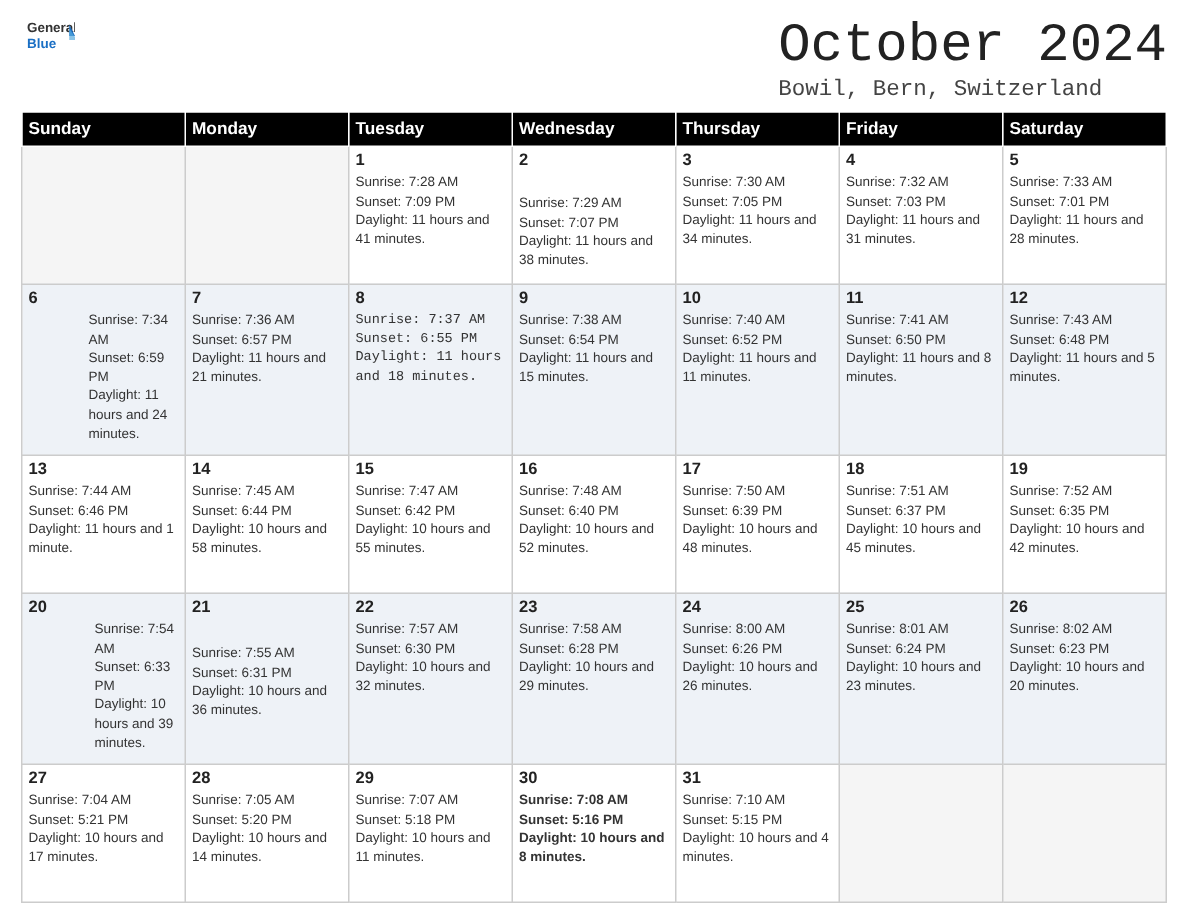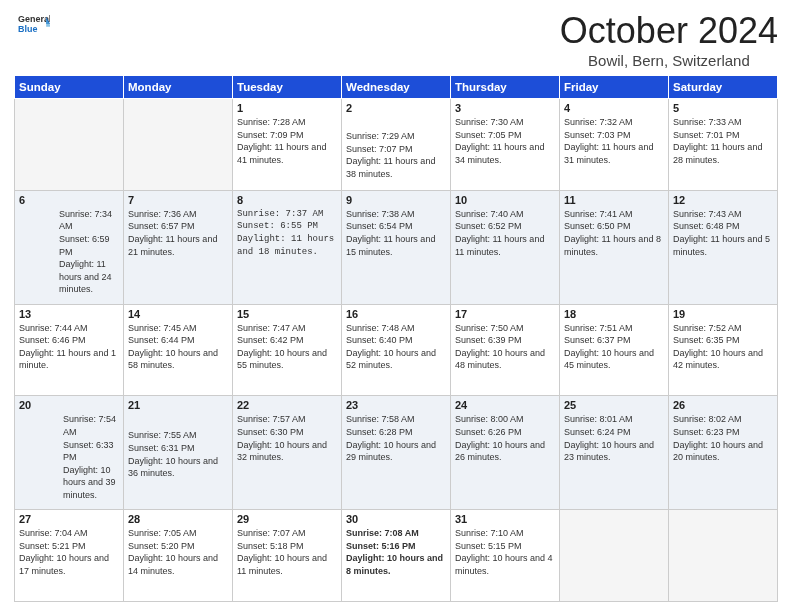--- a/index.html
+++ b/index.html
@@ -27,39 +27,40 @@
       display: flex;
       align-items: center;
       gap: 0;
     }
     .logo-icon {
       width: 32px;
       height: 32px;
       margin-left: 4px;
     }
     .title-block {
-      text-align: center;
+      text-align: left;
+      font-family: Liberation Mono, monospace;
     }
     .month-title {
       font-size: 36px;
       font-weight: normal;
       color: #222;
     }
     .subtitle {
       font-size: 15px;
       color: #444;
     }
     .calendar {
       flex: 1;
       border-collapse: collapse;
       width: 100%;
       table-layout: fixed;
     }
     .calendar th {
-      background: #1d4ed8;
+      background: #000000;
       color: #fff;
       font-size: 11.5px;
       font-weight: bold;
       padding: 5px 4px;
       text-align: left;
       border: 1px solid #fff;
     }
     .calendar td {
       border: 1px solid #ccc;
       vertical-align: top;

